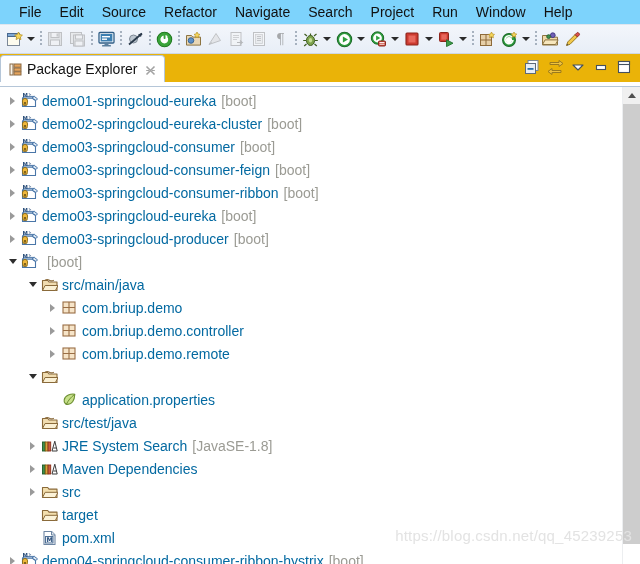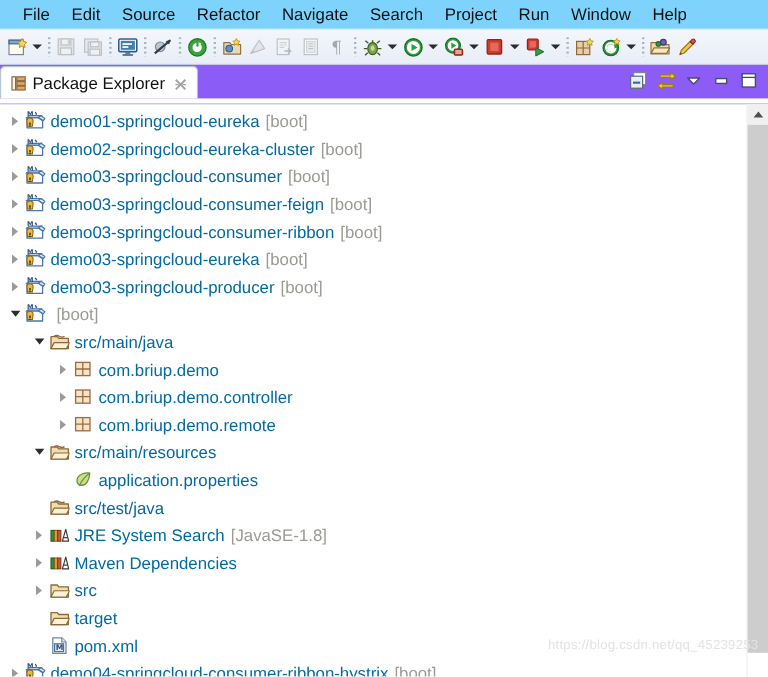--- a/index.html
+++ b/index.html
@@ -66,21 +66,21 @@
     width:2px;height:16px;
     background-image:linear-gradient(to bottom,#9aa6b5 0 2px,transparent 2px 4px);
     background-size:2px 4px;
     opacity:.85;
   }
 
   
   .tabstrip{
     position:relative;
     height:28px;
-    background:#8b5cf6;
+    background:#eab308;
     display:flex;align-items:flex-end;
     box-sizing:border-box;
   }
   .tab{
     position:relative;
     height:27px;
     margin-top:1px;
     display:flex;align-items:center;
     padding:0 8px 0 7px;
     background:#ffffff;
@@ -176,21 +176,21 @@
   .vs-thumb{
     position:absolute;left:0;width:17px;
     top:17px;height:440px;
     background:#cdcdcd;
   }
 
   
   .watermark{
     position:absolute;
     right:8px;bottom:20px;
-    font-size:11px;
+    font-size:15px;
     color:#e3e3e3;
     letter-spacing:.2px;
     font-family:"Liberation Sans","DejaVu Sans",sans-serif;
     user-select:none;
     pointer-events:none;
     white-space:nowrap;
   }
 </style>
 </head>
 <body>
@@ -647,21 +647,20 @@
           <span class="twisty">
             <i class="tw-down"></i>
           </span>
           <span class="ic">
             <svg width="17" height="15" viewBox="0 0 17 15">
       <path d="M1.5 3.5 h5.2 l1.3 1.5 h8 v8.5 h-14.5 z" fill="#f0dcb0" stroke="#8a6a3a" stroke-width="1.1" stroke-linejoin="round"></path>
       <path d="M1.5 13.5 l2.6 -5 h12.9 l-2.6 5 z" fill="#faf0d4" stroke="#8a6a3a" stroke-width="1" stroke-linejoin="round"></path>
       <path d="M4 3.2 q2.2 -1.4 4.4 0 q2.2 1.4 4.4 0" fill="none" stroke="#8a6a3a" stroke-width="1.1"></path>
     </svg>
           </span>
-          <span class="lbl">src/main/resources</span>
         </div>
         <div class="row i2">
           <span class="twisty"></span>
           <span class="ic">
             <svg width="17" height="15" viewBox="0 0 17 15">
       <path d="M13.8 2.2 C10 1.5 4 3.2 3.2 7.8 C2.8 10.4 4.4 12.4 6.8 12.4 C10.6 12.4 13.6 8.6 13.8 2.2 Z" fill="#c8e08a" stroke="#6d8f33" stroke-width="1.1" stroke-linejoin="round"></path>
       <path d="M13.6 2.4 C10 5 7 8.6 5 13" fill="none" stroke="#6d8f33" stroke-width="1"></path>
     </svg>
           </span>
           <span class="lbl">application.properties</span>

